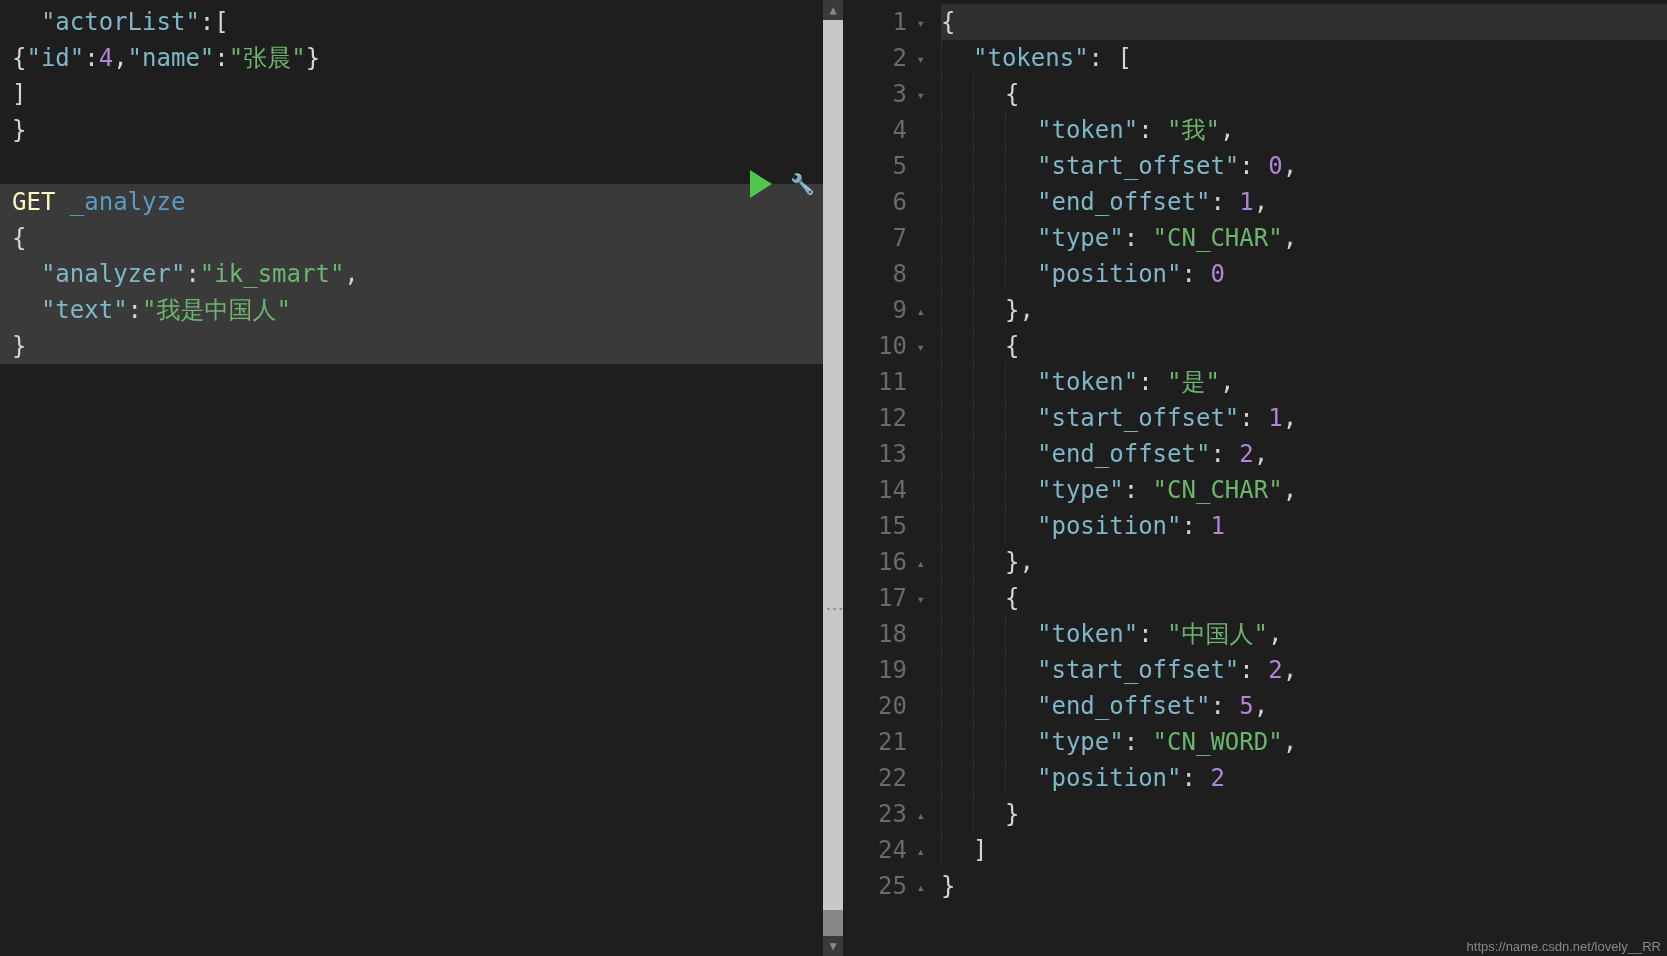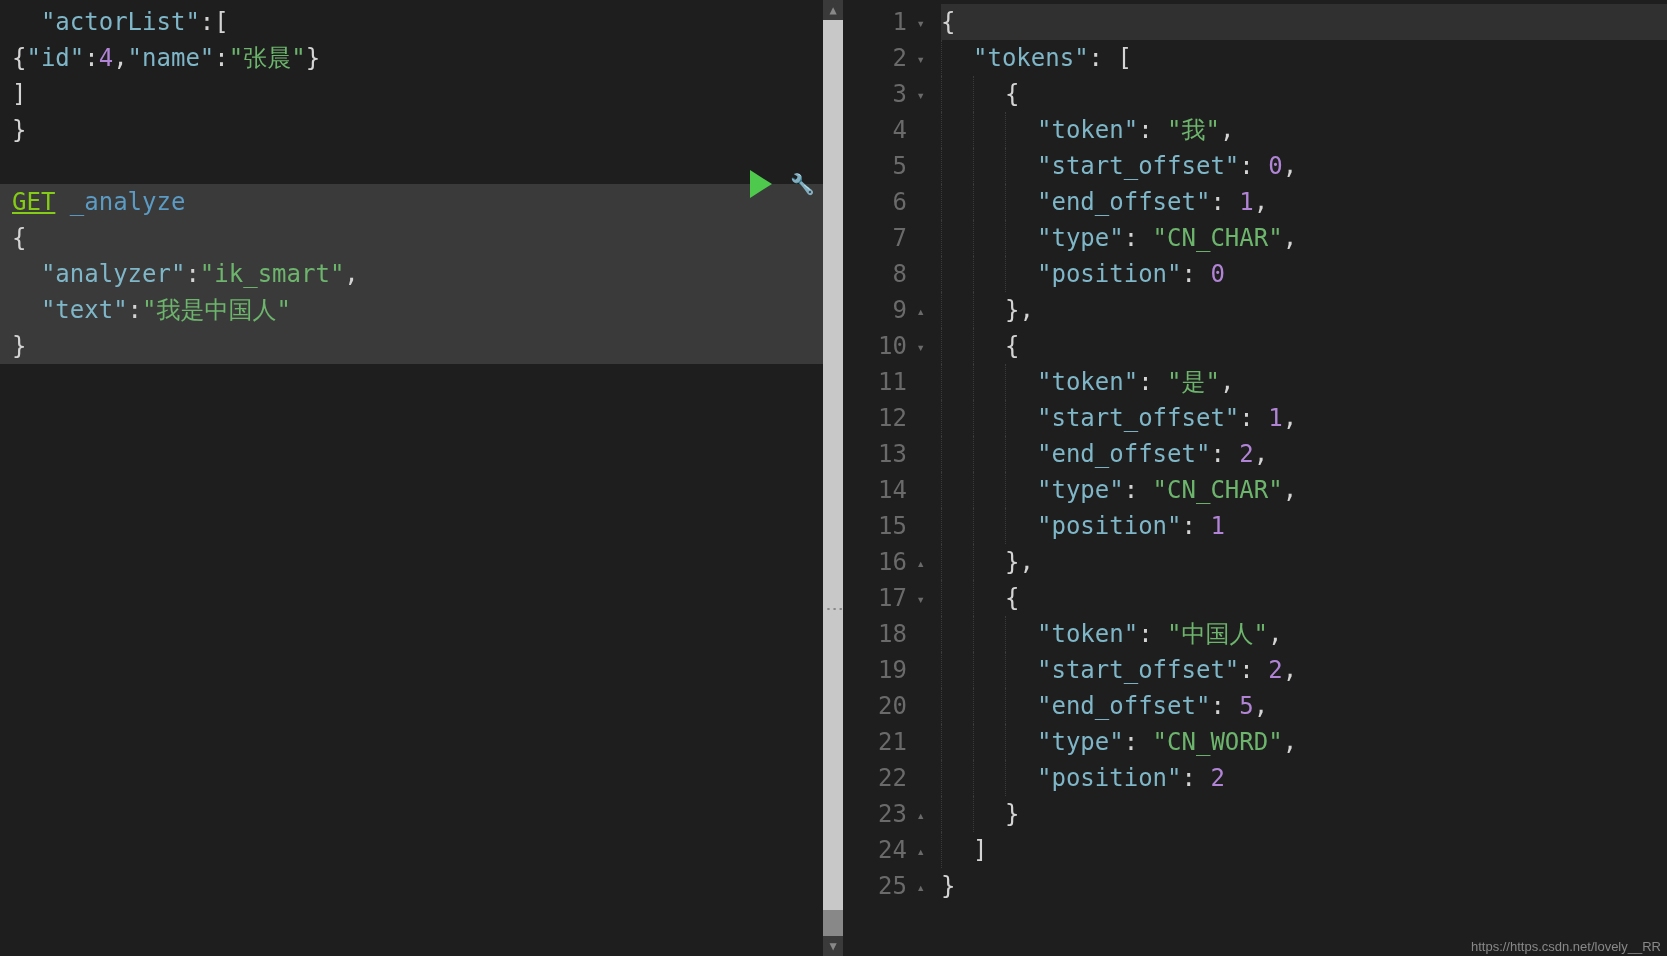--- a/index.html
+++ b/index.html
@@ -136,21 +136,21 @@
     }
     .wrench-icon {
       color: #888;
       font-size: 20px;
       cursor: pointer;
     }
     .punct { color: #d4d4d4; }
     .key { color: #7fb7c9; }
     .string-val { color: #6db56d; }
     .number { color: #b184d6; }
-    .method-get { color: #84cc16; text-decoration: underline; }
+    .method-get { color: #fef9c3; }
     .endpoint { color: #5b9bc4; margin-top: 18px; }
     .indent-guide {
       border-left: 1px dotted #3a3a3a;
       display: inline-block;
       width: 32px;
       height: 36px;
       vertical-align: top;
     }
     .watermark {
       position: absolute;
@@ -242,13 +242,13 @@
       <div class="code-line"><span class="indent-guide"></span><span class="indent-guide"></span><span class="indent-guide"></span><span class="key">"start_offset"</span><span class="punct">: </span><span class="number">2</span><span class="punct">,</span></div>
       <div class="code-line"><span class="indent-guide"></span><span class="indent-guide"></span><span class="indent-guide"></span><span class="key">"end_offset"</span><span class="punct">: </span><span class="number">5</span><span class="punct">,</span></div>
       <div class="code-line"><span class="indent-guide"></span><span class="indent-guide"></span><span class="indent-guide"></span><span class="key">"type"</span><span class="punct">: </span><span class="string-val">"CN_WORD"</span><span class="punct">,</span></div>
       <div class="code-line"><span class="indent-guide"></span><span class="indent-guide"></span><span class="indent-guide"></span><span class="key">"position"</span><span class="punct">: </span><span class="number">2</span></div>
       <div class="code-line"><span class="indent-guide"></span><span class="indent-guide"></span><span class="punct">}</span></div>
       <div class="code-line"><span class="indent-guide"></span><span class="punct">]</span></div>
       <div class="code-line"><span class="punct">}</span></div>
     </div>
 </div>
 
-<div class="watermark">https://https.csdn.net/lovely__RR</div>
+<div class="watermark">https://name.csdn.net/lovely__RR</div>
 
 </body></html>

